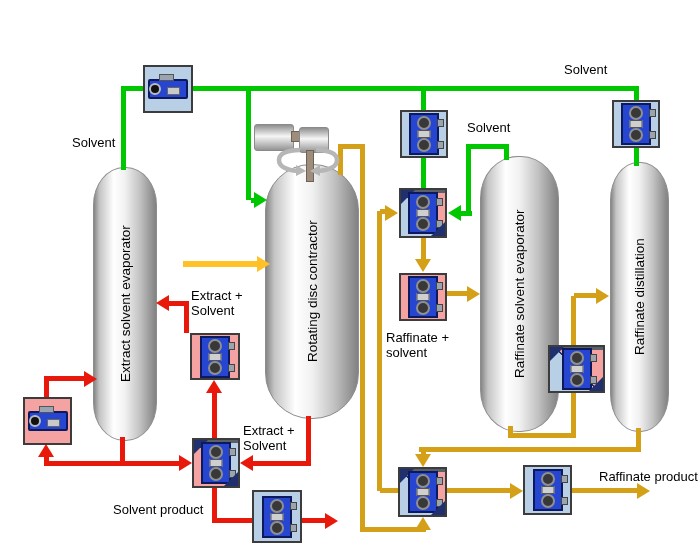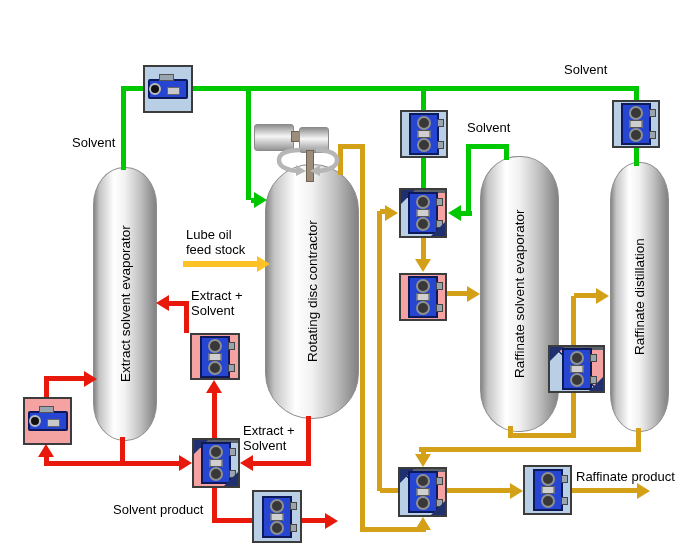--- a/index.html
+++ b/index.html
@@ -257,22 +257,22 @@
         <i class="pc b"></i>
         <i class="pl"></i>
         <i class="nz t"></i>
         <i class="nz b"></i>
       </div>
   </div>
 
   <div class="lbl" style="left:72px;top:135px;z-index:4">Solvent</div>
   <div class="lbl" style="left:467px;top:120px;z-index:4">Solvent</div>
   <div class="lbl" style="left:564px;top:62px;z-index:4">Solvent</div>
-  <div class="lbl" style="left:186px;top:227px;z-index:4">Lube oil
-feed stock</div>
   <div class="lbl" style="left:191px;top:288px;z-index:4">Extract +
 Solvent</div>
   <div class="lbl" style="left:243px;top:423px;z-index:4">Extract +
 Solvent</div>
   <div class="lbl" style="left:113px;top:502px;z-index:4">Solvent product</div>
-  <div class="lbl" style="left:576px;top:469px;z-index:4">Raffinate product</div>
+  <div class="lbl" style="left:386px;top:330px;z-index:4">Raffinate +
+solvent</div>
+  <div class="lbl" style="left:599px;top:469px;z-index:4">Raffinate product</div>
 
 </div>
 
 </body></html>

